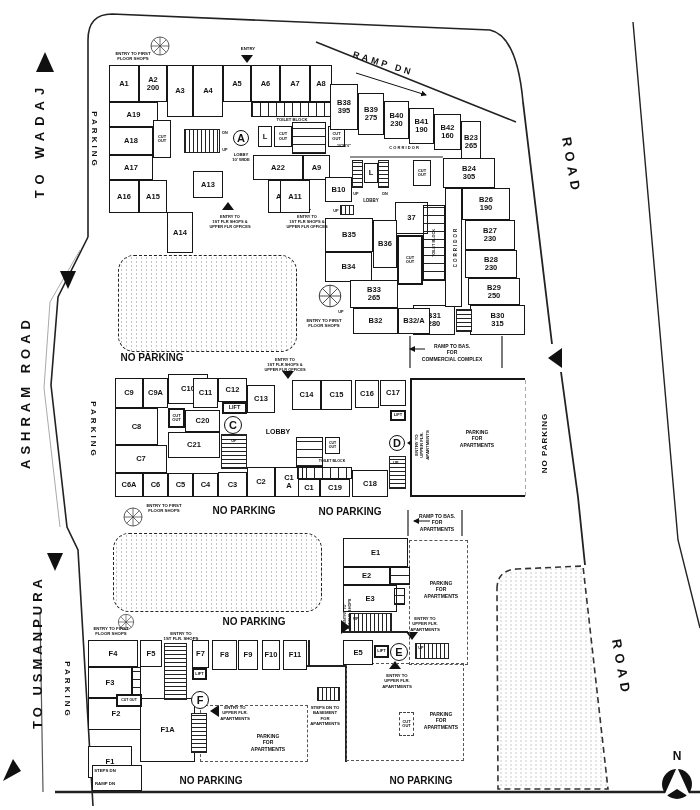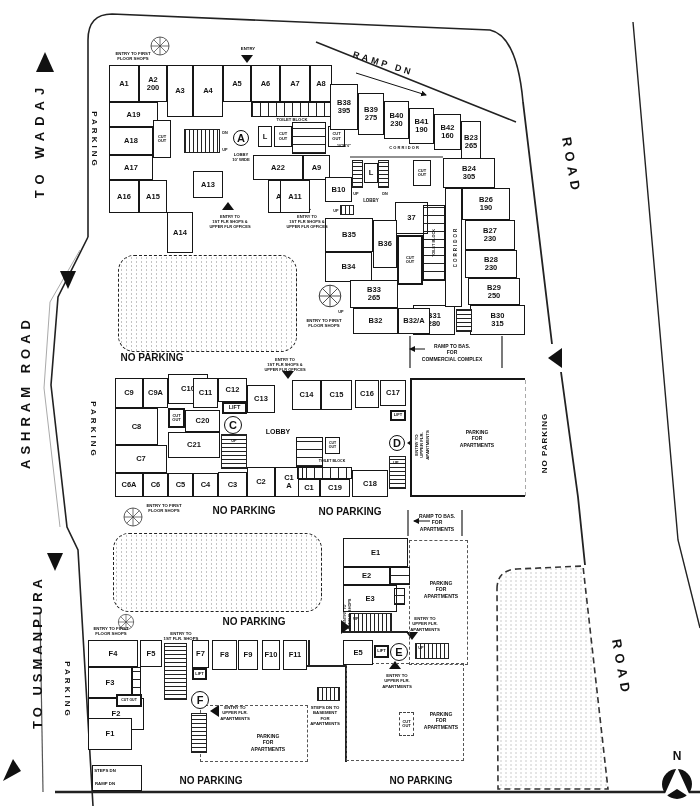--- a/index.html
+++ b/index.html
@@ -204,21 +204,22 @@
     <div class="room stalls-h" style="left: 394px; top: 588px; width: 11px; height: 17px;"></div>
     <div class="room" style="left: 88px; top: 640px; width: 50px; height: 27px;">F4</div>
     <div class="room" style="left: 140px; top: 640px; width: 22px; height: 27px;">F5</div>
     <div class="room" style="left: 192px; top: 640px; width: 17px; height: 28px;">F7</div>
     <div class="room" style="left: 212px; top: 640px; width: 25px; height: 30px;">F8</div>
     <div class="room" style="left: 238px; top: 640px; width: 20px; height: 30px;">F9</div>
     <div class="room" style="left: 262px; top: 640px; width: 18px; height: 30px;">F10</div>
     <div class="room" style="left: 283px; top: 640px; width: 24px; height: 30px;">F11</div>
     <div class="room" style="left: 88px; top: 667px; width: 44px; height: 31px;">F3</div>
     <div class="room" style="left: 88px; top: 698px; width: 56px; height: 32px;">F2</div>
-    <div class="room" style="left: 88px; top: 718px; width: 44px; height: 32px;">F1</div>
+    <div class="room" style="left: 88px; top: 746px; width: 44px; height: 32px;">F1</div>
+    <div class="room" style="left: 140px; top: 698px; width: 55px; height: 64px;">F1A</div>
     <div class="room stalls-h" style="left: 132px; top: 667px; width: 9px; height: 30px;"></div>
     <div class="room thick" style="left: 116px; top: 694px; width: 26px; height: 13px; font-size: 3.5px;">CUT OUT</div>
     <div class="room thick" style="left: 192px; top: 668px; width: 15px; height: 12px; font-size: 4px;">LIFT</div>
     <div class="room dashedbox" style="left: 399px; top: 712px; width: 15px; height: 24px; font-size: 4px;">CUT
 OUT</div>
     <div class="room" style="left: 92px; top: 765px; width: 50px; height: 26px;"></div>
     <div class="dz" style="left: 409px; top: 540px; width: 59px; height: 125px;"></div>
     <div class="dz" style="left: 200px; top: 705px; width: 108px; height: 57px;"></div>
     <div class="dz" style="left: 346px; top: 663px; width: 118px; height: 98px;"></div>
     <div class="stair sh" style="left: 184px; top: 129px; width: 36px; height: 24px;"></div>

